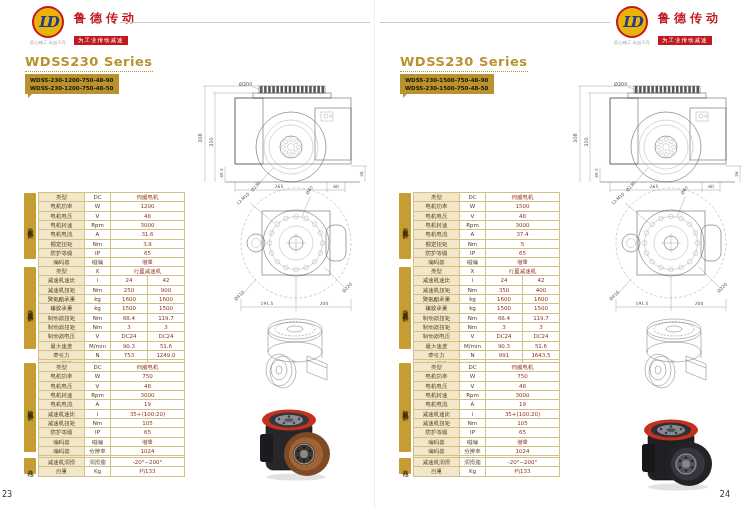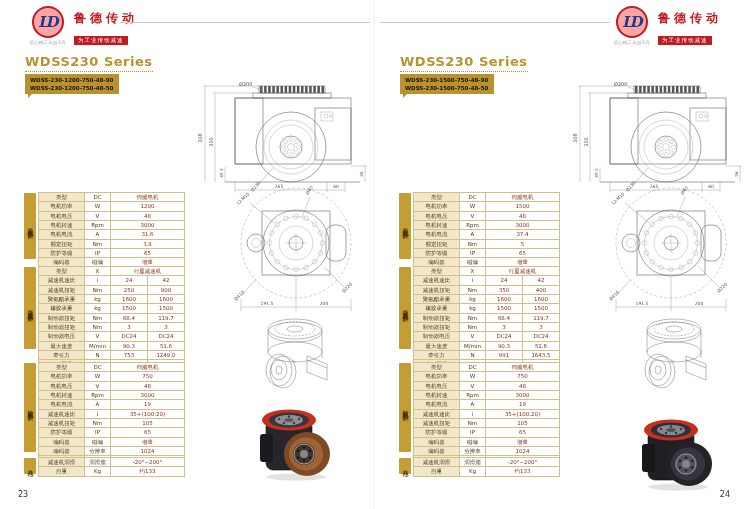--- a/index.html
+++ b/index.html
@@ -6,21 +6,21 @@
   body{width:750px;height:509px;background:#ffffff;font-family:"DejaVu Sans","Liberation Sans",sans-serif;position:relative;overflow:hidden;}
   .spread{position:absolute;inset:0;display:flex;}
   .page{position:relative;width:375px;height:509px;background:#fff;}
   .divider{position:absolute;left:374px;top:0;width:1px;height:509px;background:#f0f0f0;}
 
   
   .hd{position:absolute;top:6px;display:flex;align-items:flex-start;gap:6px;}
   .hd.left{left:28px;}
   .hd.right{left:237px;}
   .logo{position:relative;width:40px;text-align:center;}
-  .logo-circle{width:32px;height:32px;margin:0 auto;border:2px solid #c01920;border-radius:50%;box-sizing:border-box;display:flex;align-items:center;justify-content:center;background:#fca5a5;}
+  .logo-circle{width:32px;height:32px;margin:0 auto;border:2px solid #c01920;border-radius:50%;box-sizing:border-box;display:flex;align-items:center;justify-content:center;background:#eab308;}
   .logo-inner{font-family:"DejaVu Serif","Liberation Serif",serif;font-style:italic;font-weight:bold;font-size:15px;color:#1f3b8c;letter-spacing:-3px;line-height:1;}
   .tagline{margin-top:2px;font-size:4.5px;color:#9a9a9a;white-space:nowrap;transform:scale(.95);}
   .hd-txt{padding-top:4px;}
   .hd-name{font-size:12px;font-weight:bold;color:#c01920;letter-spacing:4px;white-space:nowrap;}
   .hd-slogan{margin-top:2px;display:inline-block;background:#c01920;color:#fff;font-size:5.5px;padding:1px 4px;letter-spacing:1px;white-space:nowrap;}
   .hd-rule{position:absolute;top:22px;height:1px;background:#c8c8c8;}
   .hd-rule.left{left:120px;width:250px;}
   .hd-rule.right{left:5px;width:230px;}
 
   
@@ -29,21 +29,21 @@
   .model-box:after{content:"";position:absolute;left:3px;bottom:-4px;border:3px solid transparent;border-top-color:#b8922e;border-left-color:#b8922e;}
 
   
   .spec{position:absolute;left:38px;width:147px;border-collapse:collapse;table-layout:fixed;background:#fff;}
   .spec td{border:0.5px solid #d4bf86;font-size:5.5px;line-height:1.15;text-align:center;padding:1px 0;white-space:nowrap;overflow:hidden;color:#8a2f1f;height:6px;}
   .spec td.lbl{background:#f2e7c9;color:#4a3a20;}
   .spec td.unit{color:#4a3a20;}
   .vtab{position:absolute;left:24px;width:12px;background:#c59d33;color:#3b2a07;writing-mode:vertical-rl;text-orientation:upright;font-size:6px;letter-spacing:1px;display:flex;align-items:center;justify-content:center;border-radius:1px;}
 
   .pgnum{position:absolute;bottom:10px;font-size:8px;color:#333;}
-  .pgnum.l{left:18px;} .pgnum.r{right:20px;}
+  .pgnum.l{left:2px;} .pgnum.r{right:20px;}
 
   
   .dw{position:absolute;}
   svg text{fill:#555;font-family:"DejaVu Sans",sans-serif;}
   .ln{stroke:#666;stroke-width:.6;fill:none;}
   .thin{stroke:#999;stroke-width:.4;fill:none;}
   .dim{stroke:#888;stroke-width:.4;fill:none;}
   .iso{stroke:#777;stroke-width:.5;fill:none;}
 </style>
 </head>

